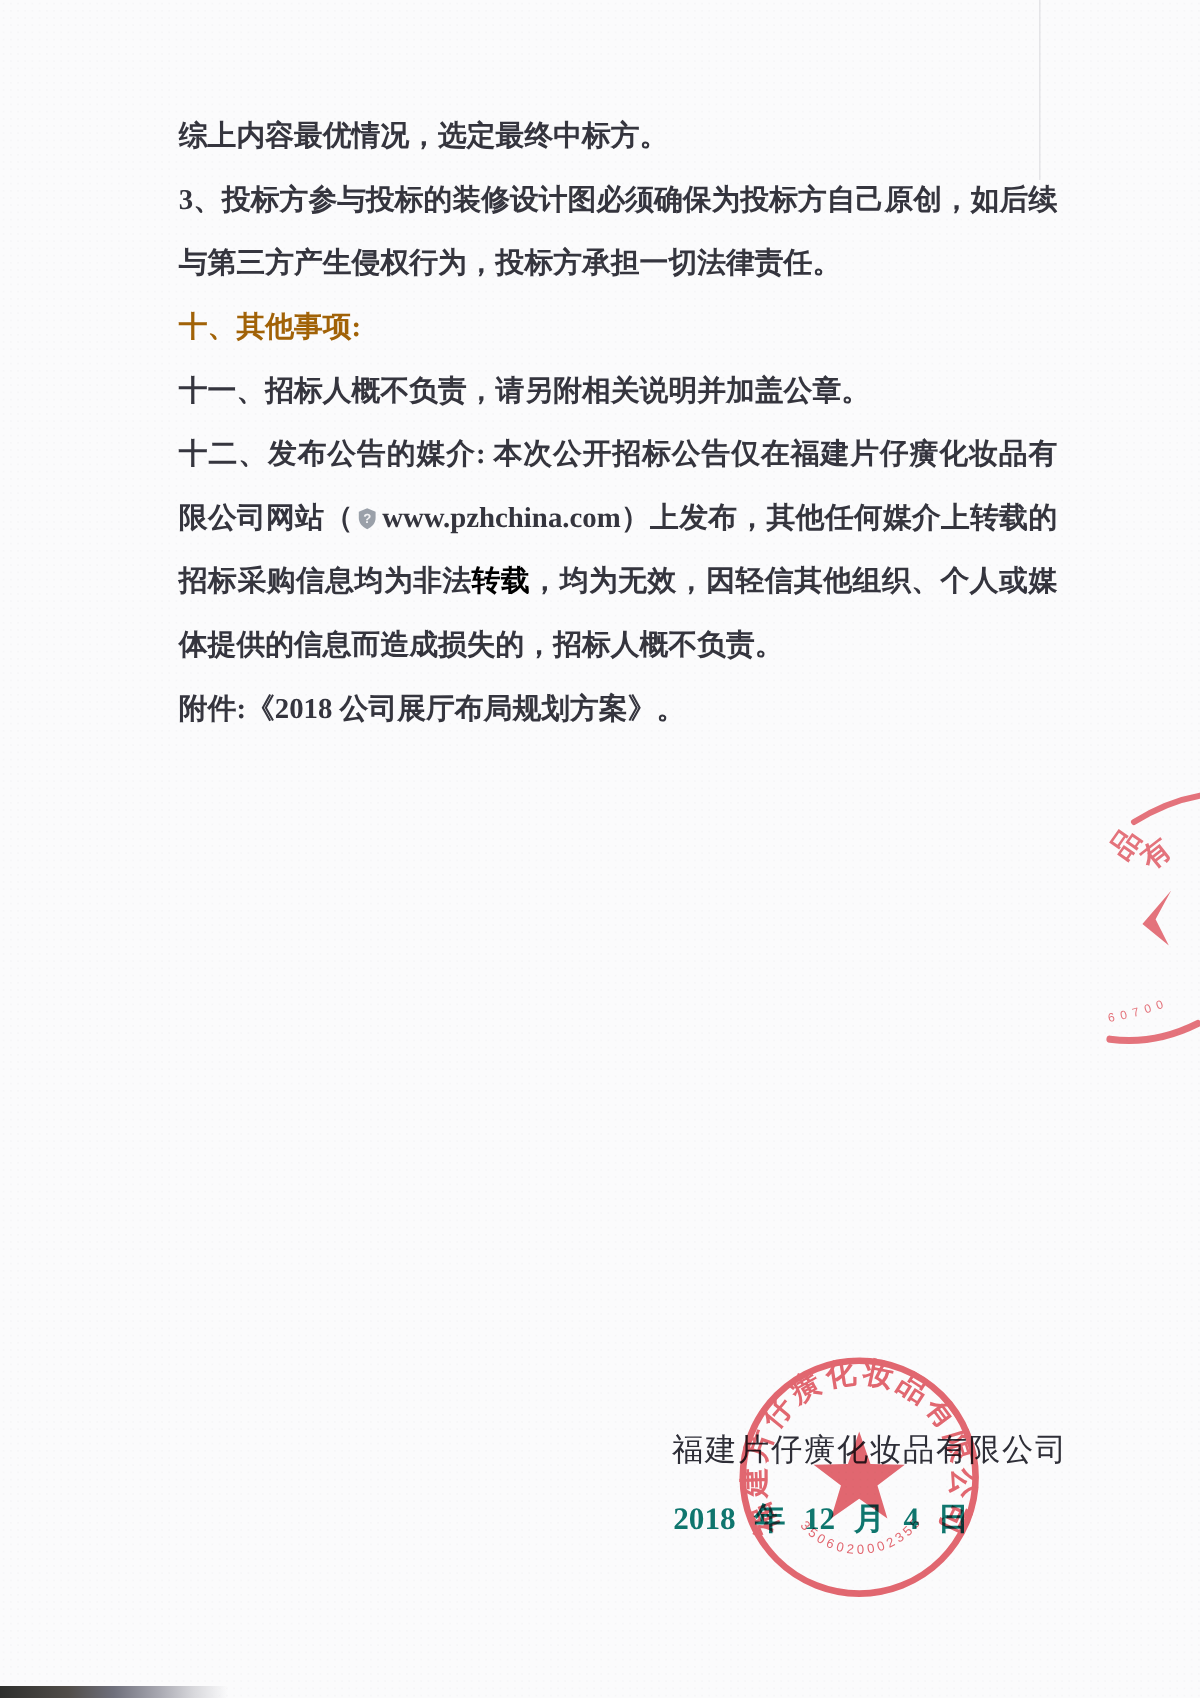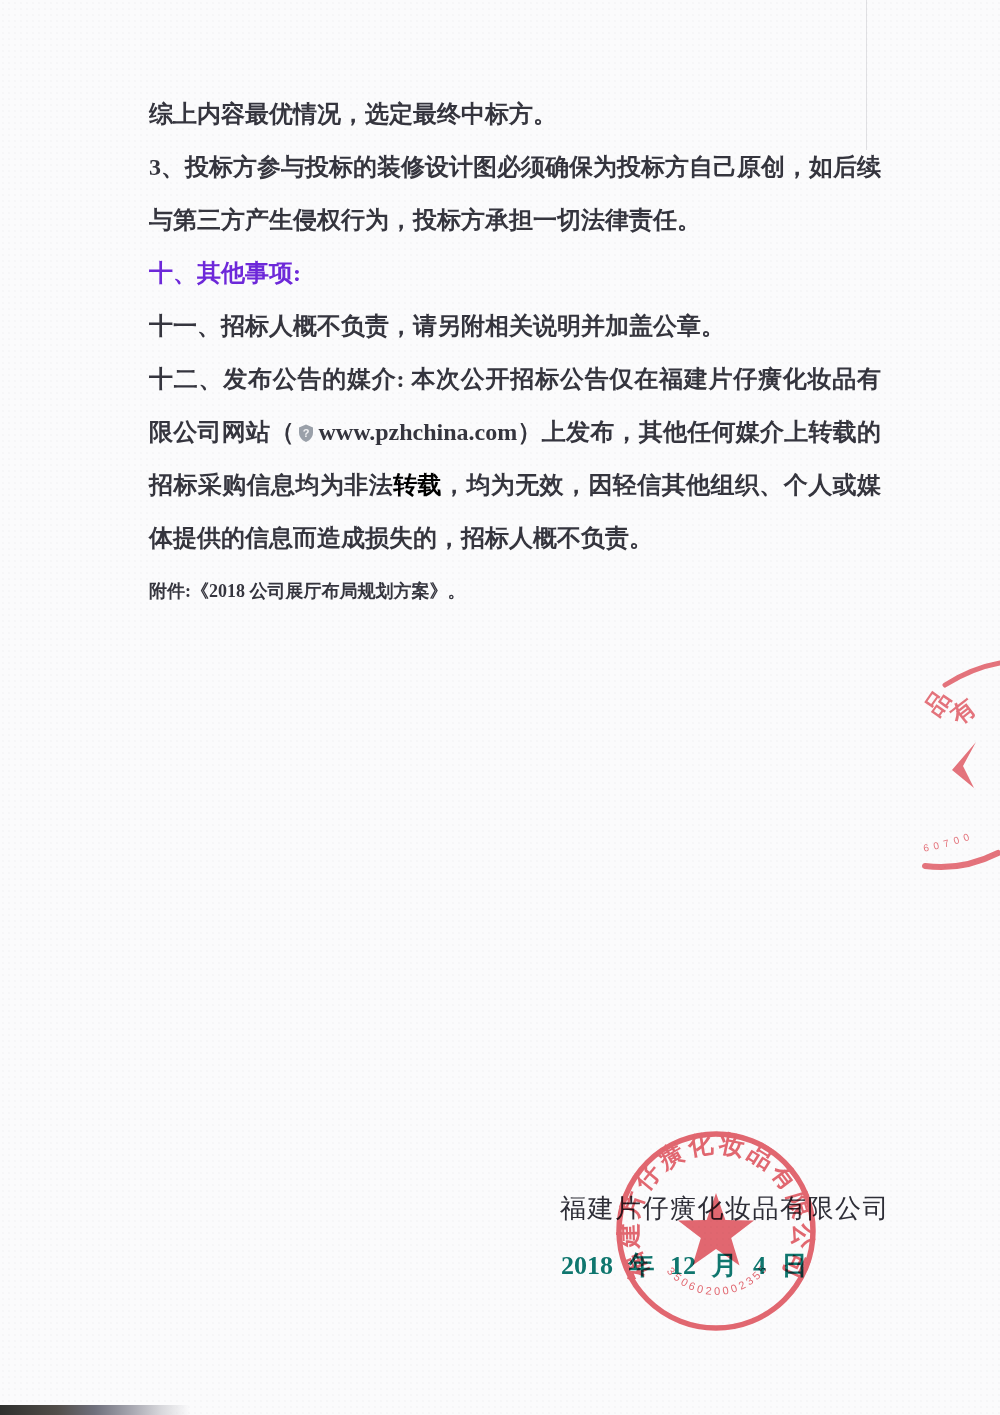--- a/index.html
+++ b/index.html
@@ -13,22 +13,22 @@
     font-family:"Liberation Serif","DejaVu Serif",serif;
   }
   .page { position:absolute; inset:0; }
 
   .content {
     position:absolute; left:149px; top:88px; width:732px;
     color:#35353e; font-size:24px; line-height:53px;
     text-align:justify; text-justify:inter-character;
   }
   .content p { margin:0;font-weight:bold; }
-  .heading-bold { font-weight:bold; color:#6d28d9; }
-  .attach-line { font-size:18px; }
+  .heading-bold { font-weight:bold; color:#a16207; }
+  .attach-line { font-size:24px; }
   .faded-ink { color:#000000; }
   .url-text { color:#35353e;margin-top:28px; }
 
   .shield-icon-wrap {
     display:inline-block; width:20px; height:20px;
     vertical-align:-3px; margin:0 3px 0 1px;
   }
 
   .sign-company {
     position:absolute; left:560px; top:1191px;

